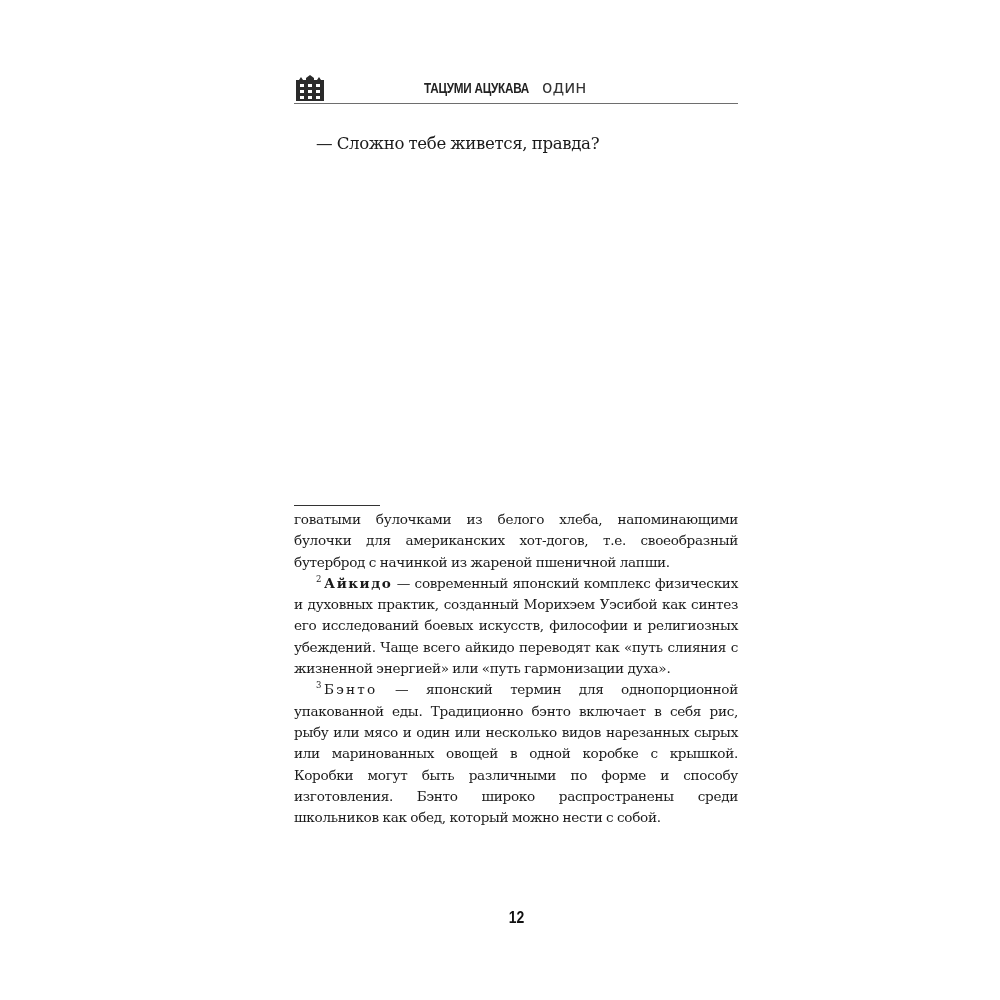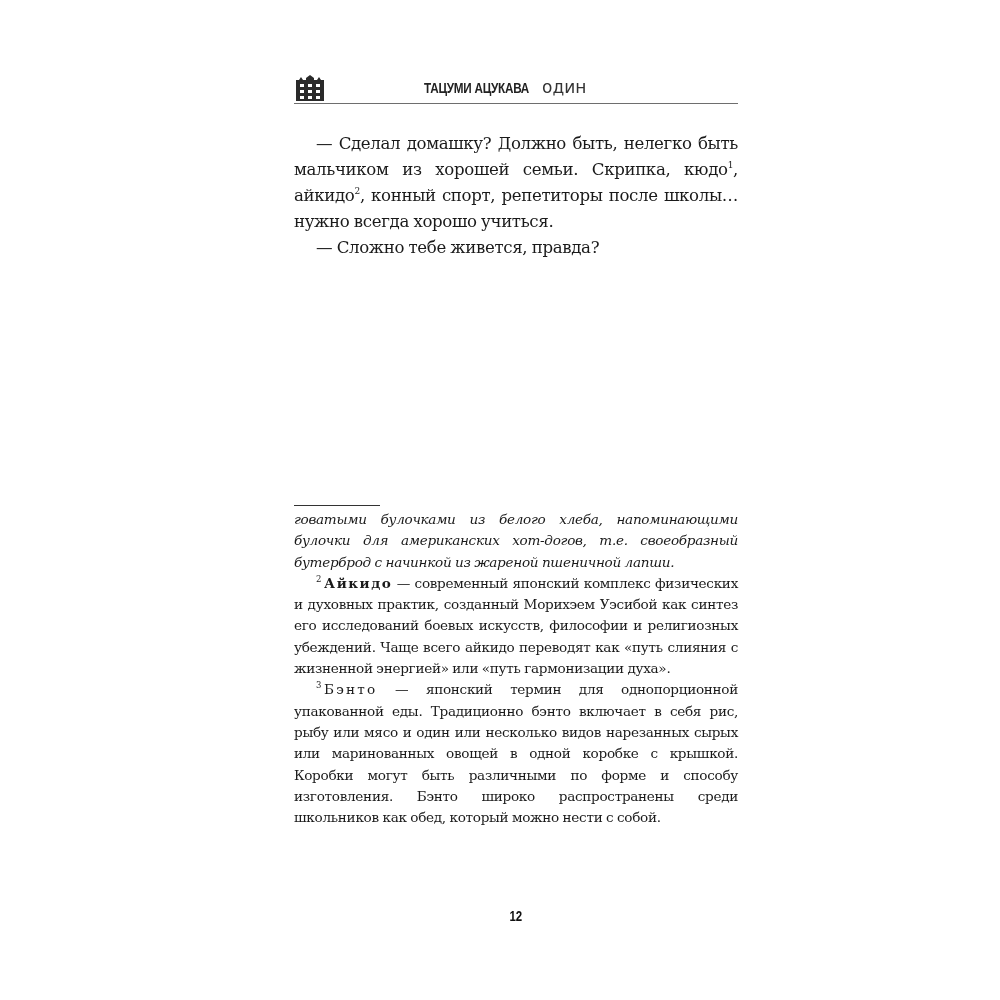--- a/index.html
+++ b/index.html
@@ -104,21 +104,21 @@
       font-size: 13.6px;
       line-height: 21.3px;
       text-align: justify;
       letter-spacing: -0.3px;
       word-spacing: -0.4px;
     }
     .footnotes p {
       margin: 0;
       text-indent: 22px;
     }
-    .footnotes p.cont { text-indent: 0; font-style: italic; }
+    .footnotes p.cont { text-indent: 0; }
     .fn-num {
       font-size: 8.5px;
       vertical-align: 6px;
       line-height: 0;
       margin-right: 3px;
     }
     .fn-term {
       letter-spacing: 2.2px;
     }
     .fn-term-tight {
@@ -126,21 +126,21 @@
       font-weight: bold;
     }
     .page-number {
       position: absolute;
       left: 0;
       width: 444px;
       top: 908px;
       text-align: center;
       font-family: "Liberation Sans", sans-serif;
       font-weight: bold;
-      font-size: 14px;
+      font-size: 17px;
       color: #111;
     }
     .page-number span {
       display: inline-block;
       transform: scaleX(0.82);
     }
     em { font-style: italic; }
   </style>
 </head>
 <body>
@@ -162,21 +162,20 @@
         <rect x="20" y="21" width="4" height="3"></rect>
       </g>
     </svg>
     <div class="head-text">
       <span class="author-latin">ТАЦУМИ АЦУКАВА</span>
       <span class="author-kanji">один</span>
     </div>
   </div>
 
   <div class="body-text">
-    <p><span>— Сделал домашку? Должно быть, нелегко быть мальчиком из хорошей семьи. Скрипка, кюдо</span><sup>1</sup><span>, айки­до</span><sup>2</sup><span>, конный спорт, репетиторы после школы… нужно всегда хорошо учиться.</span></p>
     <p>— Сложно тебе живется, правда?</p>
   </div>
 
   <div class="fn-rule"></div>
 
   <div class="footnotes">
     <p class="cont">говатыми булочками из белого хлеба, напоминающими булочки для американских хот-догов, т.е. своеобразный бутерброд с начинкой из жареной пшеничной лапши.</p>
 
 
     <p><span class="fn-num">2</span><span class="fn-term-tight">Айкидо</span><span> — современный японский комплекс физических и духовных практик, созданный Морихэем Уэсибой как синтез его исследований боевых искусств, философии и религиозных убеждений. Чаще всего айкидо переводят как «путь слияния с жизненной энергией» или «путь гармонизации духа».</span></p>

